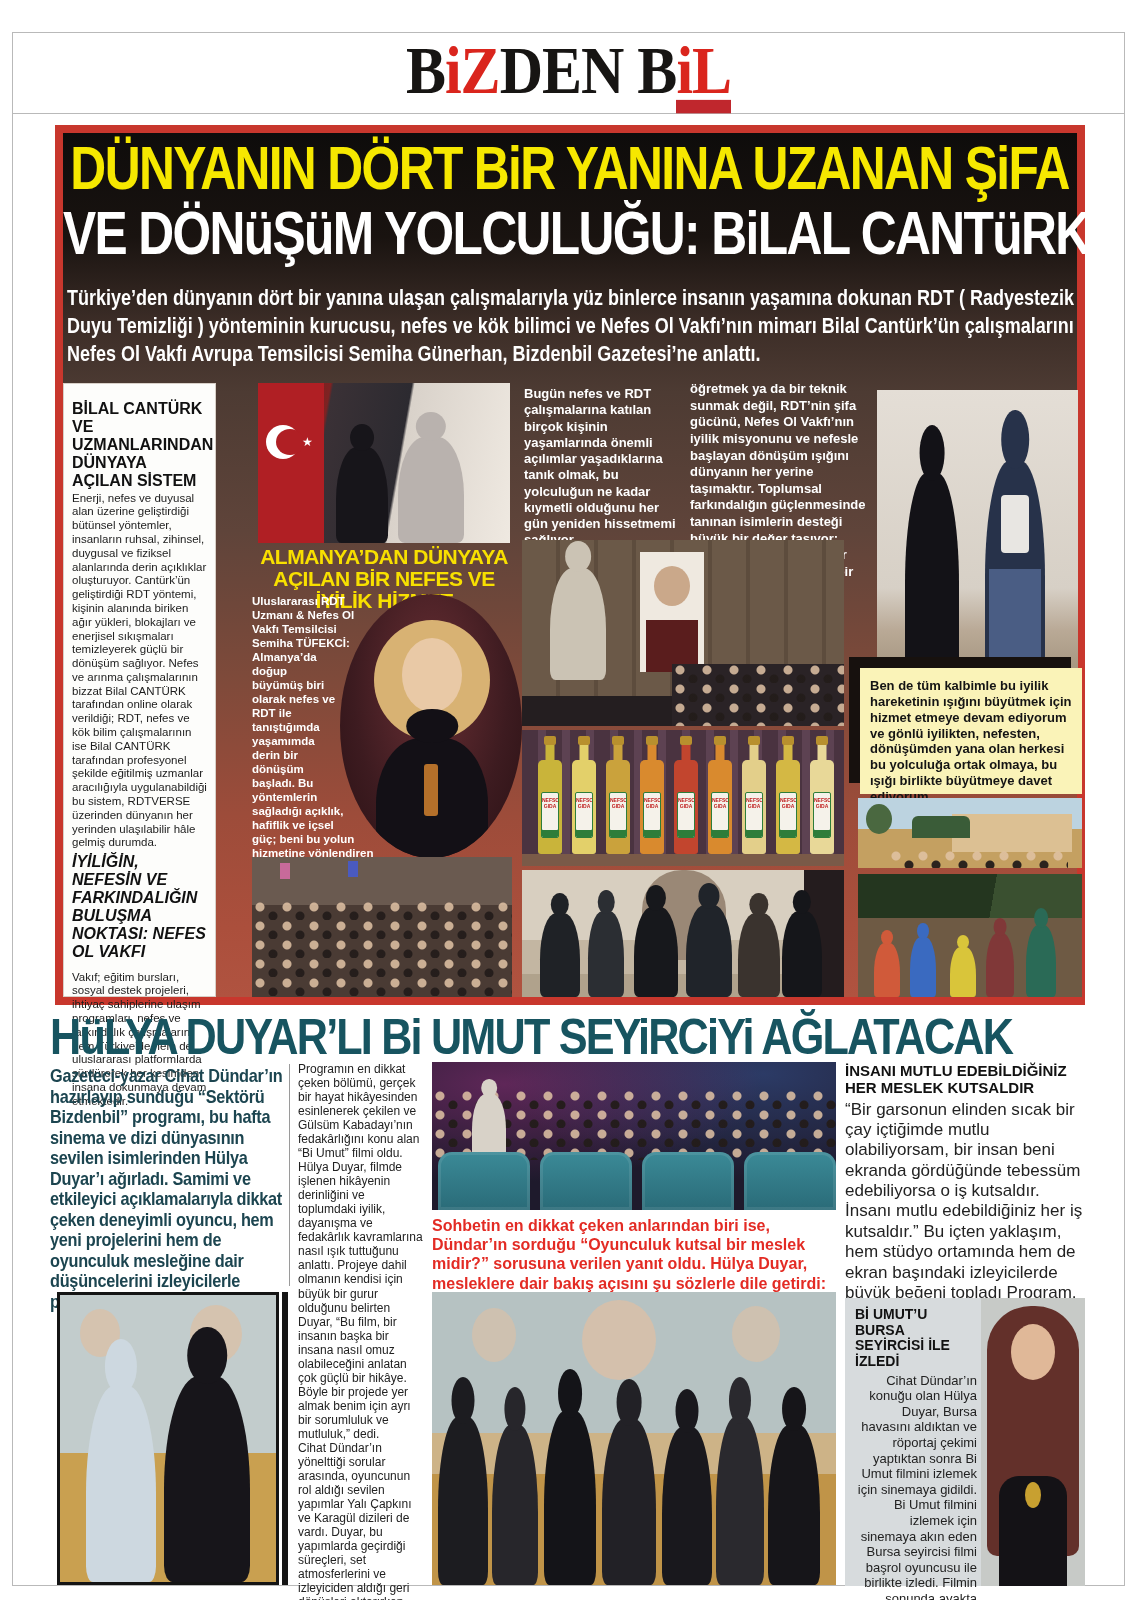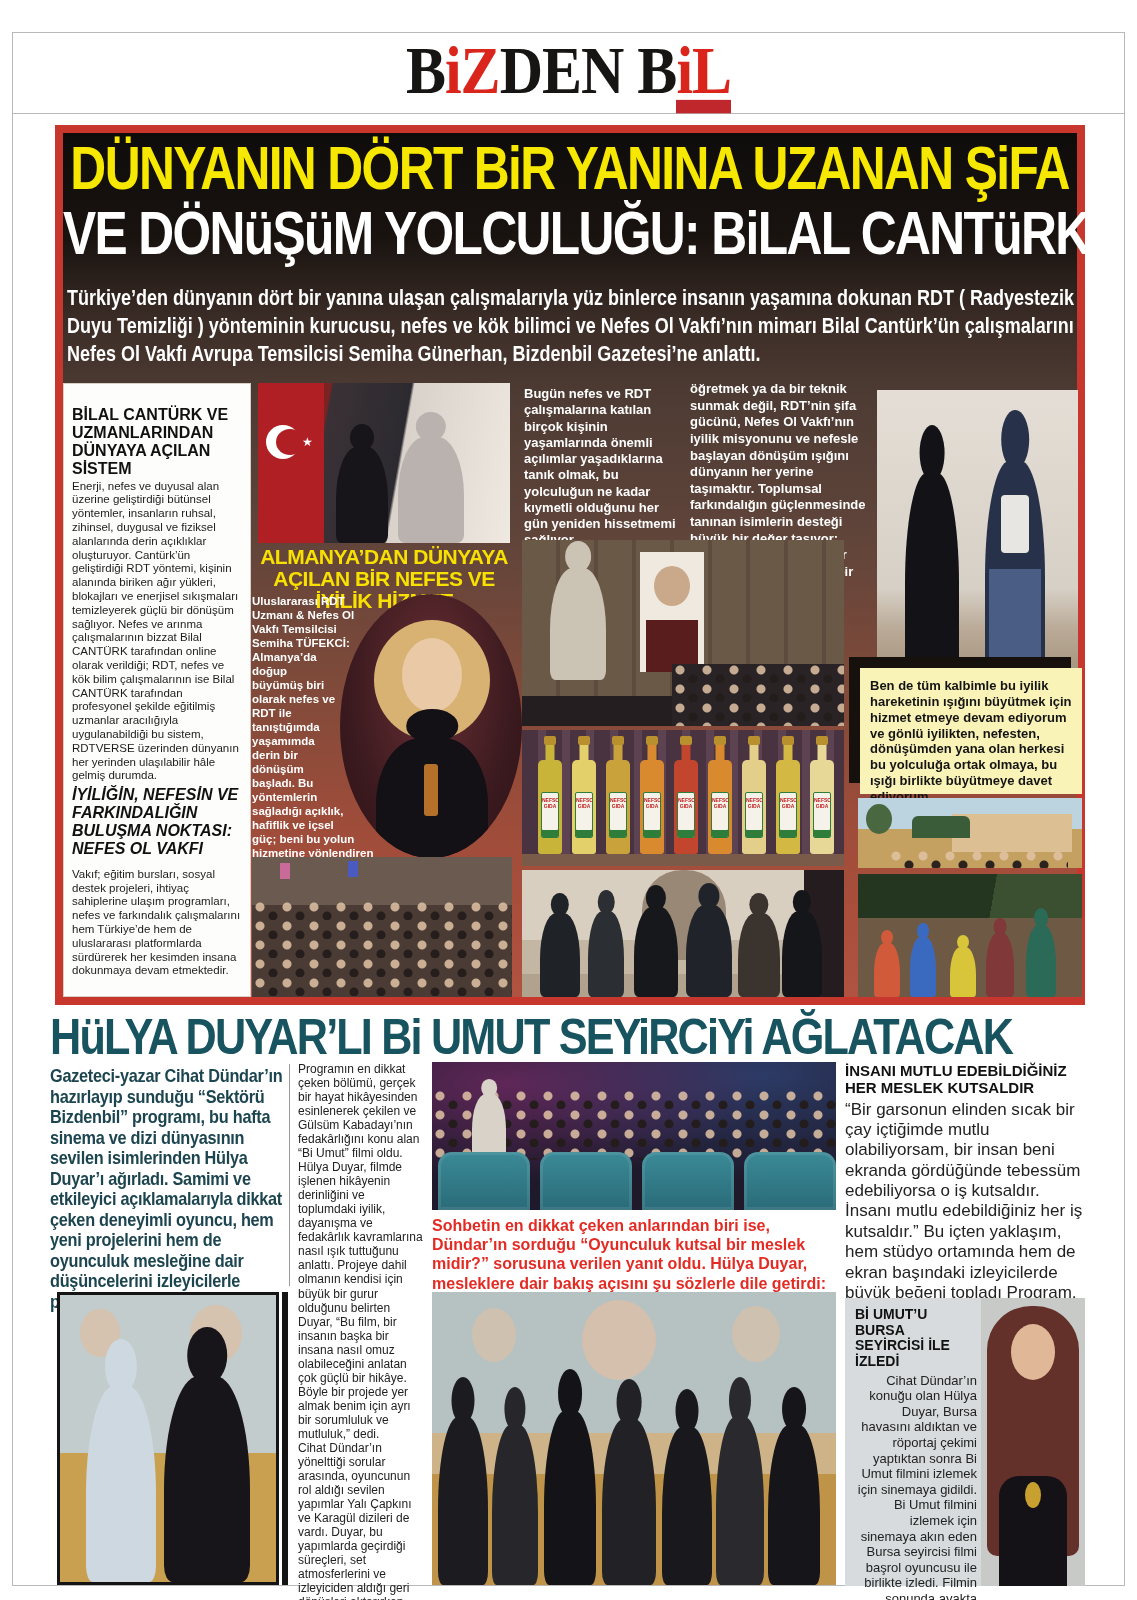--- a/index.html
+++ b/index.html
@@ -17,22 +17,22 @@
   
   .top-frame{position:absolute;left:55px;top:125px;width:1030px;height:880px;background:#c8372d;}
   .top-inner{position:absolute;left:63px;top:133px;width:1014px;height:864px;
      background:linear-gradient(180deg,#0e0c0b 0%,#191310 12%,#3c2d27 22%,#4d3b33 30%,#5f443a 46%,#7e4a3a 63%,#9d4c3a 79%,#ab4f3c 92%,#b05340 100%);}
   .hl-wrap{position:absolute;left:63px;top:136px;width:1243px;transform:scaleX(0.815);transform-origin:left top;text-align:center;}
   .hl1{font-weight:bold;font-size:61px;line-height:1.06;letter-spacing:-2px;color:#f6e800;white-space:nowrap;}
   .hl2{font-weight:bold;font-size:61px;line-height:1.06;letter-spacing:-2px;color:#ffffff;white-space:nowrap;}
   .subhead-wrap{position:absolute;left:67px;top:284px;width:1232px;transform:scaleX(0.818);transform-origin:left top;}
   .subhead{font-weight:bold;font-size:22px;line-height:1.28;color:#ffffff;}
 
-  .left-panel{position:absolute;left:63px;top:383px;width:188px;height:614px;background:#fdfdfb;
-      border:1px solid #d8d0c8;box-sizing:border-box;padding:22px 8px;color:#1c1c1c;}
+  .left-panel{position:absolute;left:63px;top:383px;width:153px;height:614px;background:#fdfdfb;
+      border:1px solid #d8d0c8;box-sizing:border-box;padding:16px 8px;color:#1c1c1c;}
   .lp-h{font-weight:bold;font-size:16px;line-height:1.12;color:#111;}
   .lp-b{font-size:11.5px;line-height:1.2;margin-top:2px;}
   .lp-b + .lp-h{margin-top:4px;}
   .lp-b.gap{margin-top:10px;}
 
   .midcol{position:absolute;color:#fff;font-weight:bold;}
   .midcol p{margin:0 0 14px 0;font-size:13px;line-height:1.25;}
   .almanya-h{position:absolute;left:252px;top:546px;width:264px;text-align:center;color:#f8e000;
       font-weight:bold;font-size:21px;line-height:1.05;letter-spacing:-0.5px;}
   .almanya-b{position:absolute;left:252px;top:594px;width:270px;height:266px;color:#fff;font-weight:bold;

